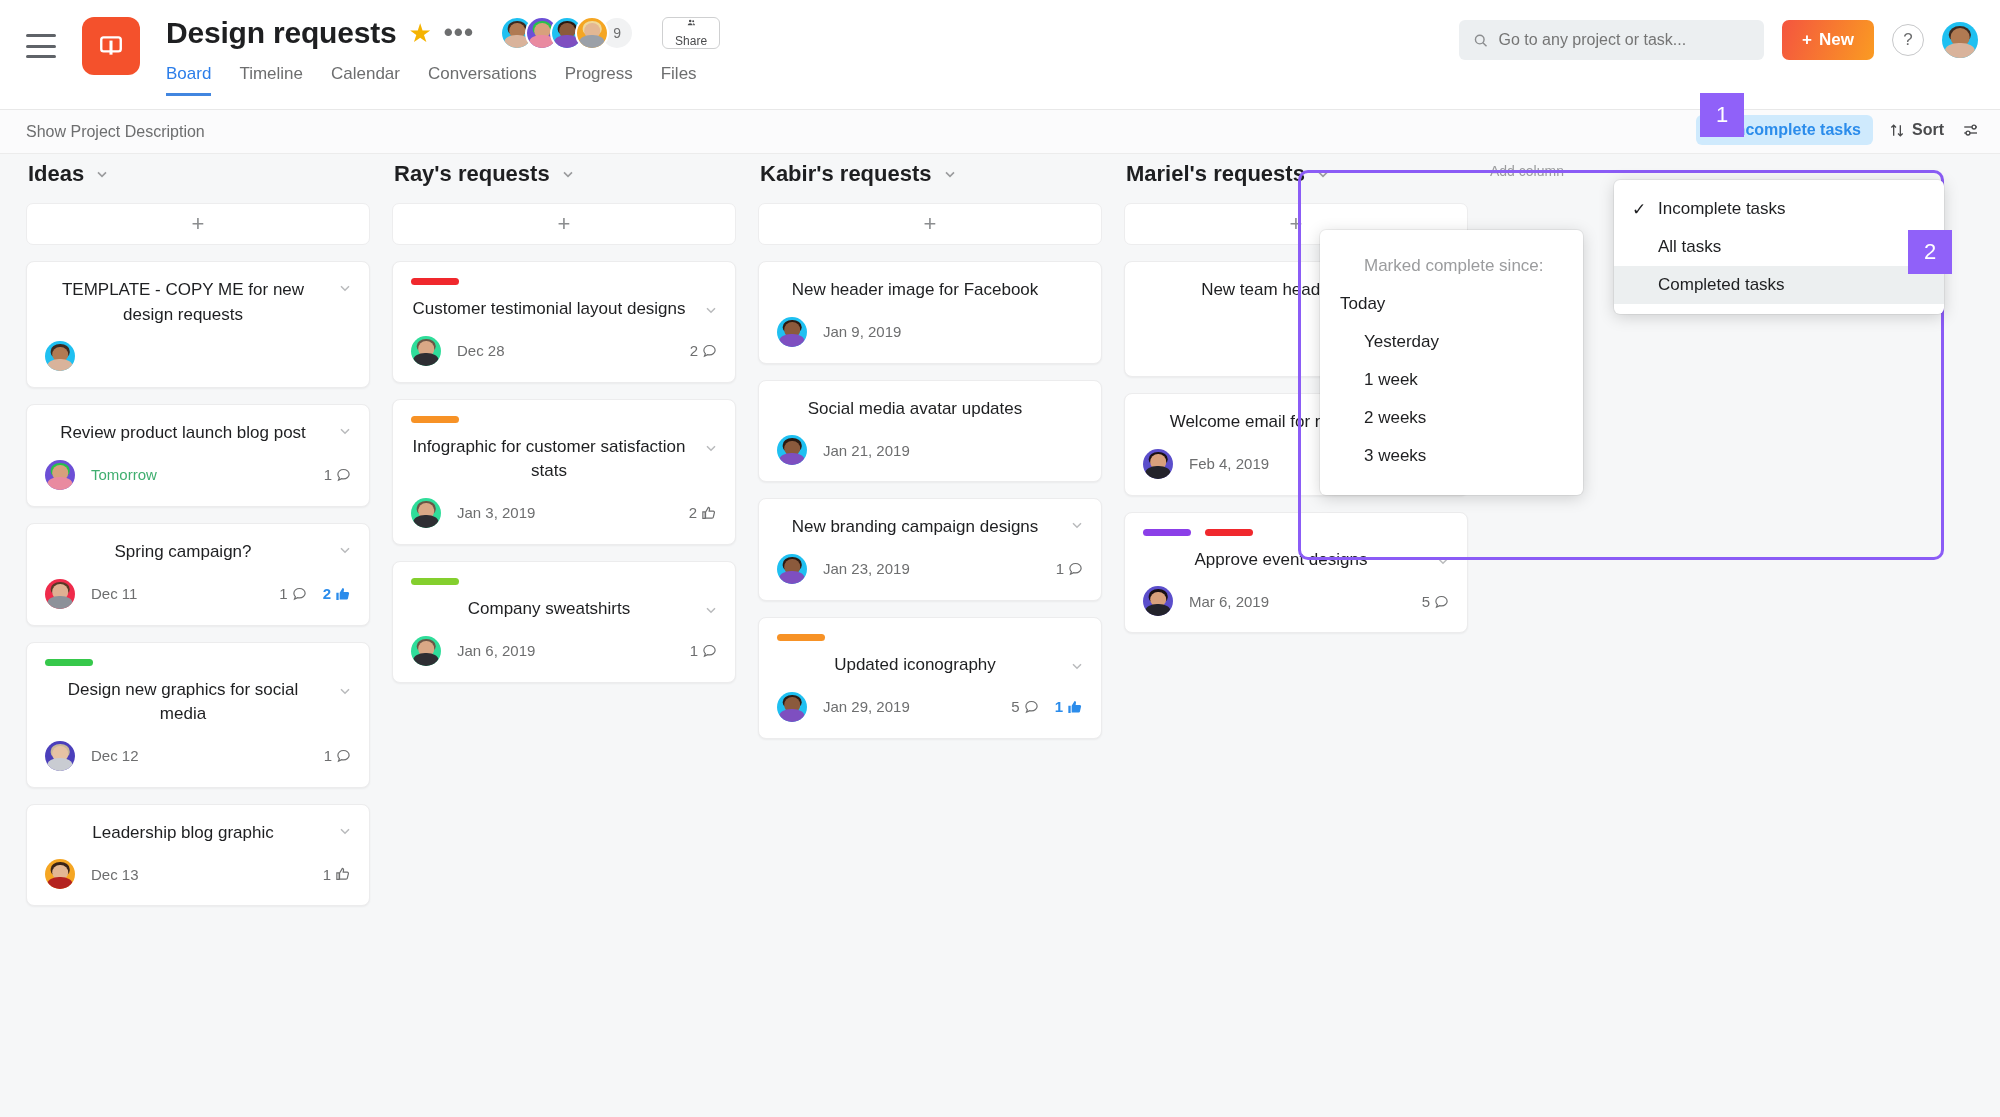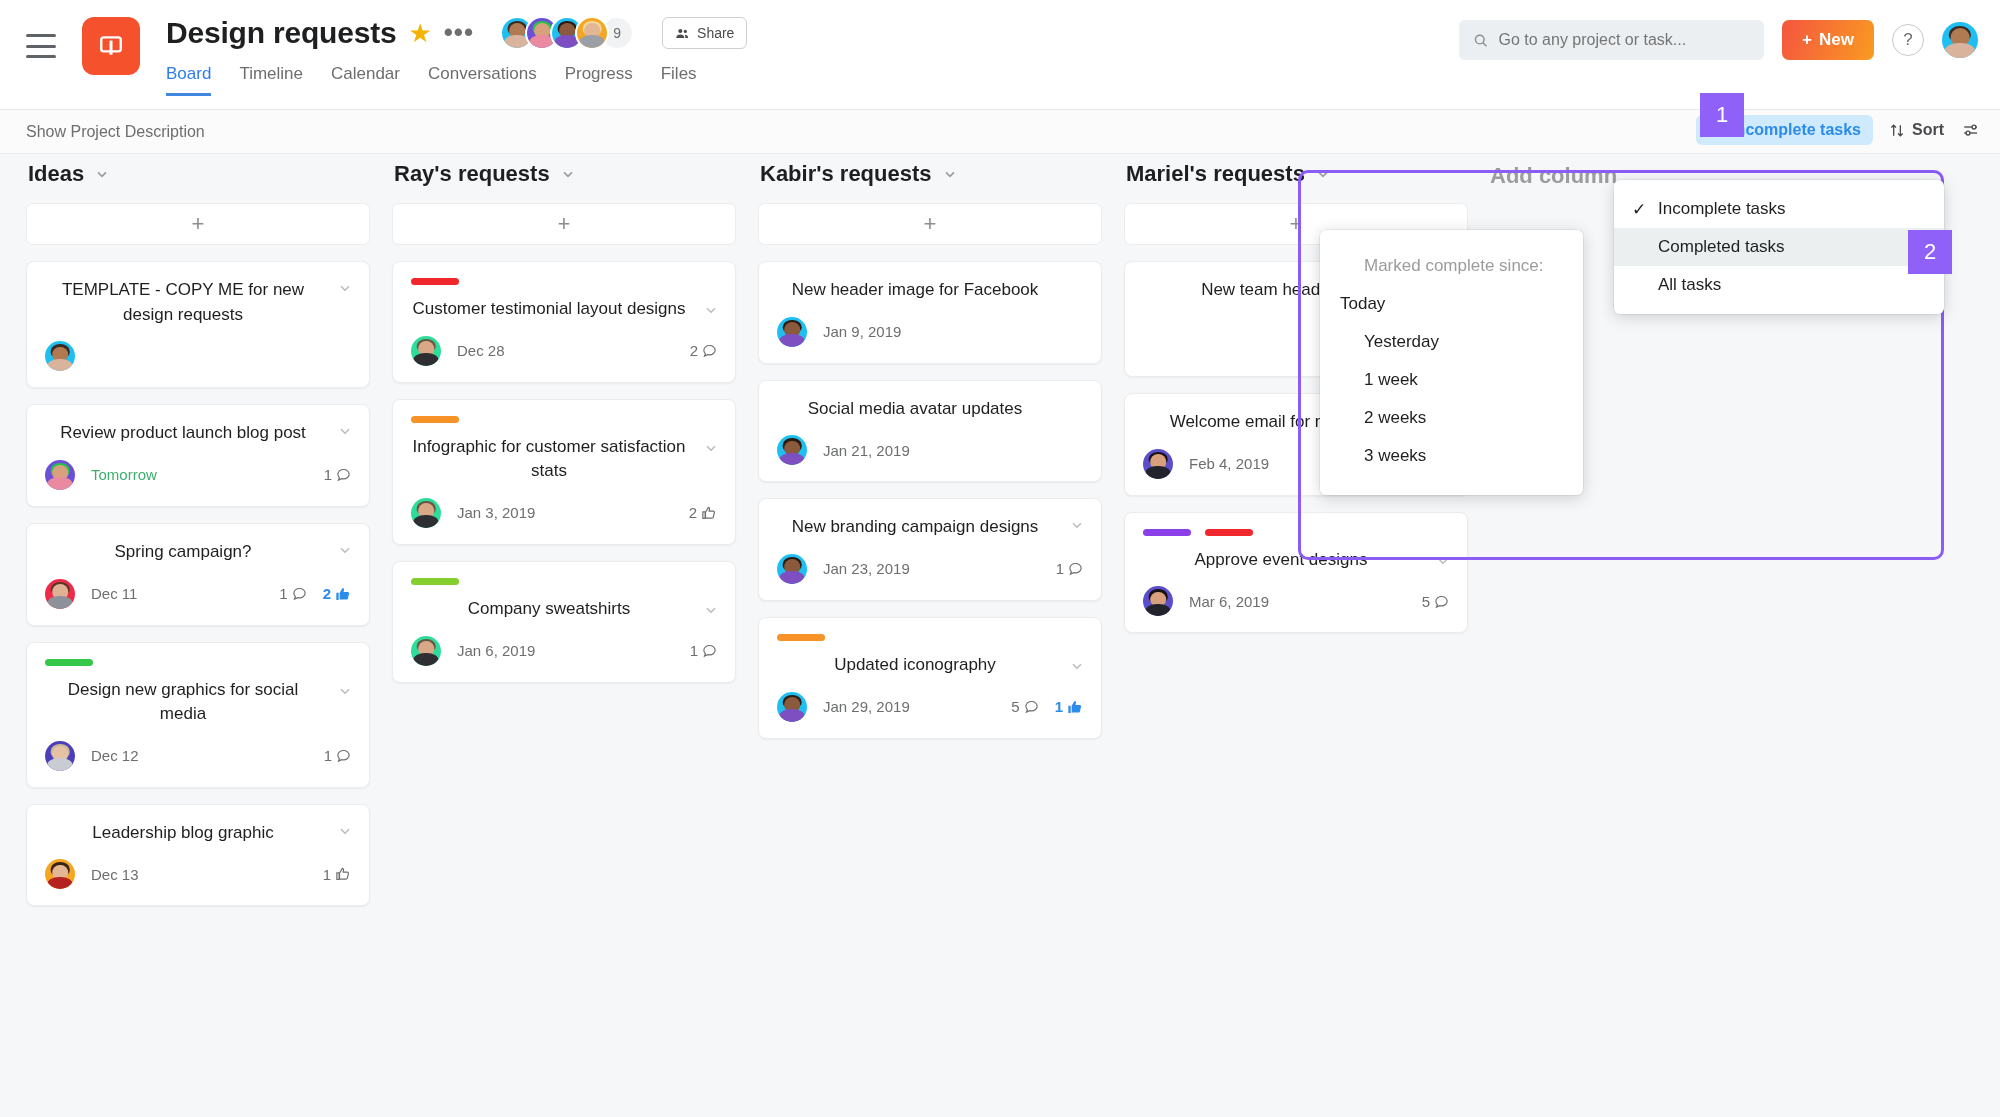--- a/index.html
+++ b/index.html
@@ -56,21 +56,21 @@
     width: 34px; height: 34px; border-radius: 50%;
     background: #f1f2f3; border: 2px solid #fff; margin-left: -9px;
     display: flex; align-items: center; justify-content: center;
     font-size: 14px; color: #6d6e6f; flex: none;
   }
   .share-btn {
     margin-left: 16px;
     border: 1px solid #cfd0d1; border-radius: 6px;
     height: 32px; padding: 0 12px;
     display: flex; align-items: center; gap: 7px;
-    font-size: 14px; color: #4a4b4d; background: #fff; cursor: pointer;
+    font-size: 12px; color: #4a4b4d; background: #fff; cursor: pointer; flex-direction: column;
   }
 
   .tabs { display: flex; gap: 28px; margin-top: 10px; }
   .tab {
     font-size: 17px; color: #6d6e6f; padding-bottom: 9px;
     cursor: pointer; white-space: nowrap;
   }
   .tab.active { color: #2b7de9; border-bottom: 3px solid #4186e0; font-weight: 400; }
 
   .topright {
@@ -161,21 +161,21 @@
     display: flex; align-items: center; margin-top: 12px; min-height: 34px;
   }
   .card-av { width: 30px; height: 30px; border-radius: 50%; overflow: hidden; flex: none; }
   .due { font-size: 15px; color: #6d6e6f; margin-left: 16px; }
   .due.soon { color: #3fae6f; }
   .meta { margin-left: auto; display: flex; align-items: center; gap: 16px; }
   .meta-item { display: flex; align-items: center; gap: 4px; font-size: 15px; color: #6d6e6f; }
   .meta-item.liked { color: #2b8ceb; font-weight: 700; }
 
   .addcol-label {
-    font-size: 22px; font-weight: 700; color: #9b9c9e;
+    font-size: 14px; font-weight: 400; color: #9b9c9e;
     padding-top: 8px; white-space: nowrap;
   }
 
   
   .menu-outline {
     position: absolute; border: 3px solid #8b5cf6; border-radius: 10px;
     pointer-events: none;
   }
   .menu {
     position: absolute; background: #fff; border-radius: 6px;
@@ -774,23 +774,23 @@
   <div class="menu-item" style="padding-left:44px">1 week</div>
   <div class="menu-item" style="padding-left:44px">2 weeks</div>
   <div class="menu-item" style="padding-left:44px">3 weeks</div>
 </div>
 
 <div class="menu" style="left:1614px; top:180px; width:330px; padding:10px 0;">
   <div class="menu-item">
     <span class="menu-check">✓</span>
     <span>Incomplete tasks</span>
   </div>
+  <div class="menu-item">
+    <span>All tasks</span>
+  </div>
   <div class="menu-item hl">
     <span>Completed tasks</span>
-  </div>
-  <div class="menu-item">
-    <span>All tasks</span>
   </div>
 </div>
 
 <div class="badge" style="left:1908px; top:230px;">
   <span>2</span>
 </div>
 
 </body></html>

